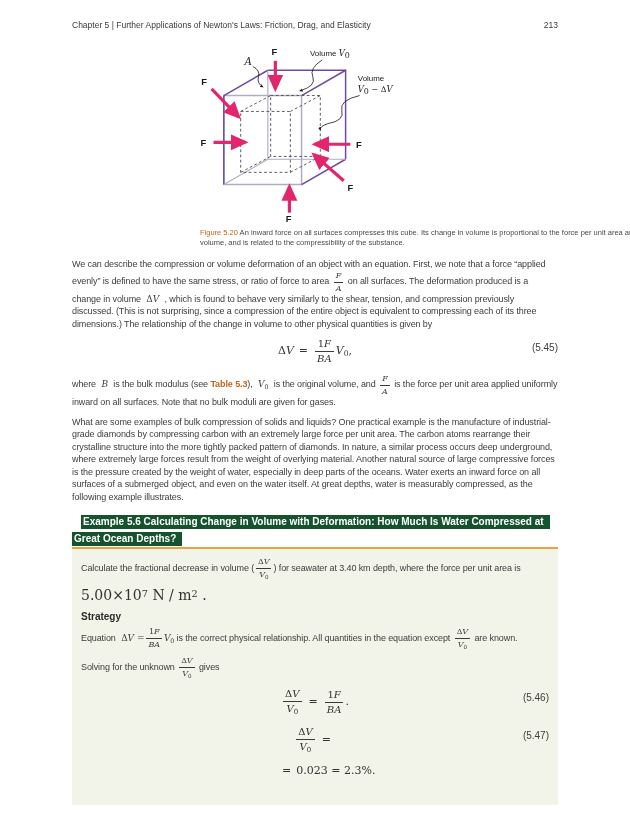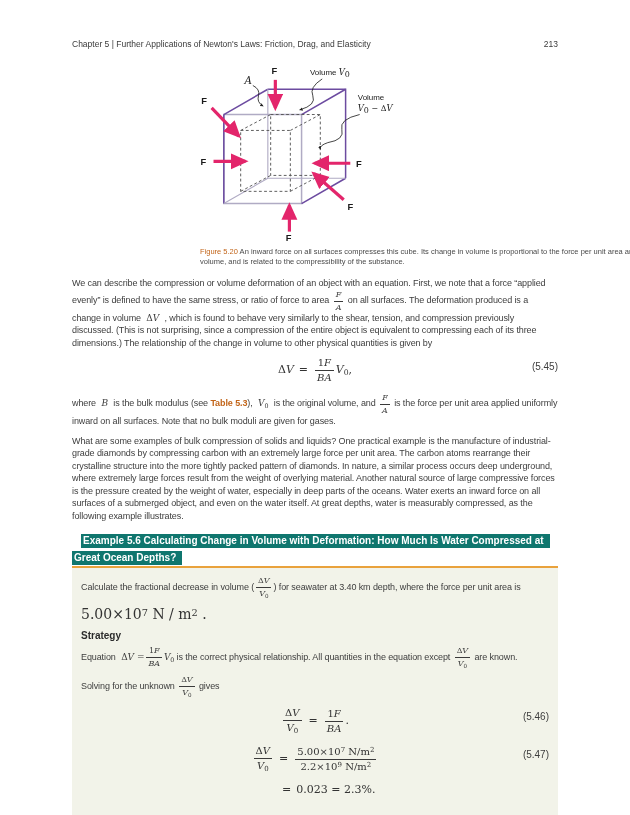--- a/index.html
+++ b/index.html
@@ -1,20 +1,20 @@
 <!DOCTYPE html>
 <html><head>
 <meta charset="utf-8">
 <style>
   * { margin:0; padding:0; box-sizing:border-box; }
   html,body { background:#ffffff; }
   .page {
     position:relative; width:630px; height:815px; margin:0 auto;
     background:#ffffff; overflow:hidden;
-    padding:39px 72px 0 72px;
+    padding:20px 72px 0 72px;
     font-family:"Liberation Sans", sans-serif;
     color:#3d3d3d;
   }
   
   .pg-header { display:flex; justify-content:space-between; font-size:8.5px; color:#3a3a3a; margin-bottom:14px; }
   
   .fig-wrap { margin:4px 0 4px 128px; width:235px; }
   .fig-caption { font-size:7.5px; line-height:10px; color:#4a4a4a; margin:2px 0 10px 0; }
   .fig-label { color:#c2651a; font-weight:normal; }
   
@@ -34,21 +34,21 @@
   .disp { position:relative; text-align:center; font-size:11px; color:#333; margin:8px 0 10px 0; }
   .disp .tag { position:absolute; right:0; top:4px; font-size:10px; color:#3d3d3d; font-family:"Liberation Sans", sans-serif; }
   .disp .frac { font-size:10px; }
   .eqsign { margin:0 5px; font-family:"DejaVu Serif", serif; }
   .eqrow { display:flex; justify-content:center; align-items:center; margin-bottom:3px; }
   .hiddenspacer { visibility:hidden; }
   
   .example { margin-top:10px; }
   .ex-heading { font-size:10px; font-weight:bold; line-height:17px; text-indent:9px; }
   .ex-heading span {
-    background:#0f766e; color:#ffffff; padding:1px 6px 2px 2px;
+    background:#14532d; color:#ffffff; padding:1px 6px 2px 2px;
     -webkit-box-decoration-break:clone; box-decoration-break:clone;
   }
   .ex-rule { height:2px; background:#e9a23c; }
   .ex-box { background:#f2f3e9; padding:8px 9px 10px 9px; }
   .ex-box p.body { margin-bottom:6px; }
   .subhead { font-size:10px; font-weight:bold; color:#2b2b2b; margin:8px 0 5px 0; }
   .mathline { font-size:14px; margin:4px 0 2px 0; color:#333; }
   
   .svgF { font:bold 10px "Liberation Sans", sans-serif; fill:#1a1a1a; }
   .svgA { font:italic 11px "DejaVu Serif", serif; fill:#1a1a1a; }
@@ -181,24 +181,20 @@
       </div>
 
 
       <div class="disp">
         <div class="eqrow">
           <span class="frac">
               <span class="num"><span class="mu">Δ</span><span class="mi">V</span></span>
               <span class="den"><span class="mi">V</span><sub class="mu">0</sub></span>
             </span>
           <span class="eqsign">=</span>
-          <span class="frac">
-            <span class="num"><span class="mu">5.00×10</span><sup class="mu">7</sup><span class="mu"> N/m</span><sup class="mu">2</sup></span>
-            <span class="den"><span class="mu">2.2×10</span><sup class="mu">9</sup><span class="mu"> N/m</span><sup class="mu">2</sup></span>
-          </span>
         </div>
         <div class="eqrow">
           <span class="frac hiddenspacer">
               <span class="num"><span class="mu">Δ</span><span class="mi">V</span></span>
               <span class="den"><span class="mi">V</span><sub class="mu">0</sub></span>
             </span>
           <span class="eqsign">=</span>
           <span class="mu">0.023 = 2.3%.</span>
         </div>
         <span class="tag">(5.47)</span>

